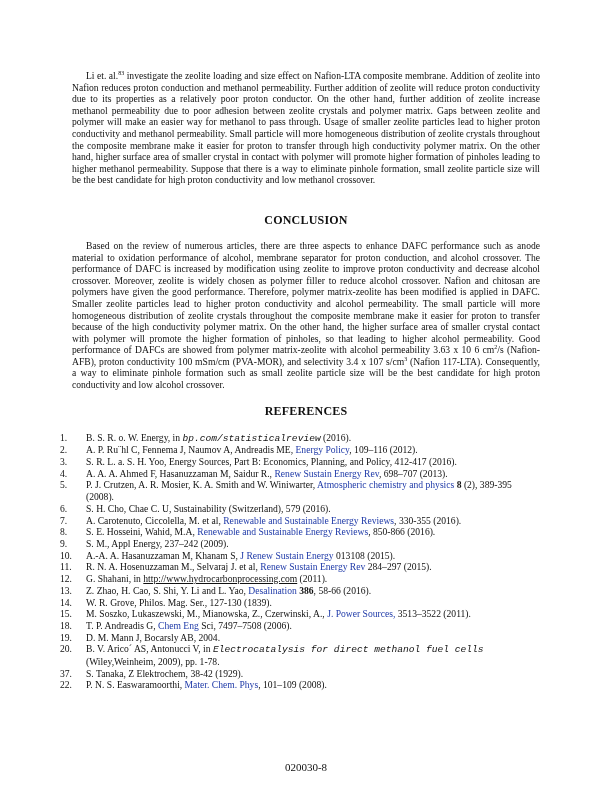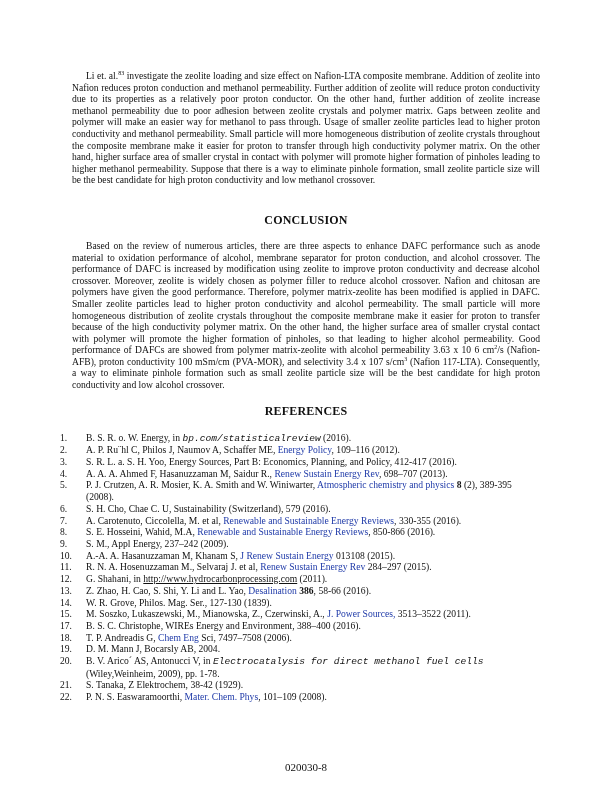--- a/index.html
+++ b/index.html
@@ -30,36 +30,35 @@
   <p class="para"><span>Li et. al.</span><sup>83</sup><span> investigate the zeolite loading and size effect on Nafion-LTA composite membrane. Addition of zeolite into Nafion reduces proton conduction and methanol permeability. Further addition of zeolite will reduce proton conductivity due to its properties as a relatively poor proton conductor. On the other hand, further addition of zeolite increase methanol permeability due to poor adhesion between zeolite crystals and polymer matrix. Gaps between zeolite and polymer will make an easier way for methanol to pass through. Usage of smaller zeolite particles lead to higher proton conductivity and methanol permeability. Small particle will more homogeneous distribution of zeolite crystals throughout the composite membrane make it easier for proton to transfer through high conductivity polymer matrix. On the other hand, higher surface area of smaller crystal in contact with polymer will promote higher formation of pinholes leading to higher methanol permeability. Suppose that there is a way to eliminate pinhole formation, small zeolite particle size will be the best candidate for high proton conductivity and low methanol crossover.</span></p>
 
   <h2 class="heading" id="conclusion-heading">CONCLUSION</h2>
 
   <p class="para"><span>Based on the review of numerous articles, there are three aspects to enhance DAFC performance such as anode material to oxidation performance of alcohol, membrane separator for proton conduction, and alcohol crossover. The performance of DAFC is increased by modification using zeolite to improve proton conductivity and decrease alcohol crossover. Moreover, zeolite is widely chosen as polymer filler to reduce alcohol crossover. Nafion and chitosan are polymers have given the good performance.  Therefore, polymer matrix-zeolite has been modified is applied in DAFC. Smaller zeolite particles lead to higher proton conductivity and alcohol permeability. The small particle will more homogeneous distribution of zeolite crystals throughout the composite membrane make it easier for proton to transfer because of the high conductivity polymer matrix. On the other hand, the higher surface area of smaller crystal contact with polymer will promote the higher formation of pinholes, so that leading to higher alcohol permeability. Good performance of DAFCs  are showed from polymer matrix-zeolite with alcohol permeability 3.63 x 10 6 cm</span><sup>2</sup><span>/s (Nafion-AFB), proton conductivity 100 mSm/cm (PVA-MOR), and selectivity 3.4 x 107 s/cm</span><sup>3</sup><span> (Nafion 117-LTA). Consequently, a way to eliminate pinhole formation such as small zeolite particle size will be the best candidate for high proton conductivity and low alcohol crossover.</span></p>
 
   <h2 class="heading" id="references-heading">REFERENCES</h2>
 
   <ol class="refs" id="refs">
       <li><span class="num">1.</span><span>B. S. R. o. W. Energy, in </span><span class="it">bp.com/statisticalreview</span><span> (2016).</span></li>
-      <li><span class="num">2.</span><span>A. P. Ru¨hl C, Philos J, Naumov A, Schaffer ME, </span><span class="link">Energy Policy</span><span>, 109–116 (2012).</span></li>
+      <li><span class="num">2.</span><span>A. P. Ru¨hl C, Fennema J, Naumov A, Andreadis ME, </span><span class="link">Energy Policy</span><span>, 109–116 (2012).</span></li>
       <li><span class="num">3.</span><span>S. R. L. a. S. H. Yoo, Energy Sources, Part B: Economics, Planning, and Policy, 412-417 (2016).</span></li>
       <li><span class="num">4.</span><span>A. A. A. Ahmed F, Hasanuzzaman M, Saidur R., </span><span class="link">Renew Sustain Energy Rev</span><span>, 698–707 (2013).</span></li>
       <li><span class="num">5.</span><span>P. J. Crutzen, A. R. Mosier, K. A. Smith and W. Winiwarter, </span><span class="link">Atmospheric chemistry and physics</span><span class="b"> 8</span><span> (2), 389-395 (2008).</span></li>
       <li><span class="num">6.</span><span>S. H. Cho, Chae C. U, Sustainability (Switzerland), 579 (2016).</span></li>
       <li><span class="num">7.</span><span>A. Carotenuto, Ciccolella, M. et al, </span><span class="link">Renewable and Sustainable Energy Reviews</span><span>, 330-355 (2016).</span></li>
       <li><span class="num">8.</span><span>S. E. Hosseini, Wahid, M.A, </span><span class="link">Renewable and Sustainable Energy Reviews</span><span>, 850-866 (2016).</span></li>
       <li><span class="num">9.</span><span>S. M., Appl Energy, 237–242 (2009).</span></li>
       <li><span class="num">10.</span><span>A.-A. A. Hasanuzzaman M, Khanam S, </span><span class="link">J Renew Sustain Energy</span><span> 013108 (2015).</span></li>
       <li><span class="num">11.</span><span>R. N. A. Hosenuzzaman M., Selvaraj J. et al, </span><span class="link">Renew Sustain Energy Rev</span><span> 284–297 (2015).</span></li>
       <li><span class="num">12.</span><span>G. Shahani, in </span><span class="ul">http://www.hydrocarbonprocessing.com</span><span> (2011).</span></li>
       <li><span class="num">13.</span><span>Z. Zhao, H. Cao, S. Shi, Y. Li and L. Yao, </span><span class="link">Desalination</span><span class="b"> 386</span><span>, 58-66 (2016).</span></li>
       <li><span class="num">14.</span><span>W. R. Grove, Philos. Mag. Ser., 127-130 (1839).</span></li>
       <li><span class="num">15.</span><span>M. Soszko, Lukaszewski, M., Mianowska, Z., Czerwinski, A., </span><span class="link">J. Power Sources,</span><span> 3513–3522 (2011).</span></li>
-      <li><span class="num">17.</span><span>B. S. C. Christophe, WIREs Energy and Environment, 388–400 (2016).</span></li>
       <li><span class="num">18.</span><span>T. P. Andreadis G, </span><span class="link">Chem Eng</span><span> Sci, 7497–7508 (2006).</span></li>
       <li><span class="num">19.</span><span>D. M. Mann J, Bocarsly AB, 2004.</span></li>
       <li><span class="num">20.</span><span>B. V. Arico´ AS, Antonucci V, in </span><span class="it">Electrocatalysis for direct methanol fuel cells</span><span> (Wiley,Weinheim, 2009), pp. 1-78.</span></li>
-      <li><span class="num">21.</span><span>S. Tanaka, Z Elektrochem, 38-42 (1929).</span></li>
+      <li><span class="num">37.</span><span>S. Tanaka, Z Elektrochem, 38-42 (1929).</span></li>
       <li><span class="num">22.</span><span>P. N. S. Easwaramoorthi, </span><span class="link">Mater. Chem. Phys</span><span>, 101–109 (2008).</span></li>
     </ol>
 </div>
 
 <div class="footer">020030-8</div>
 
 </body></html>

